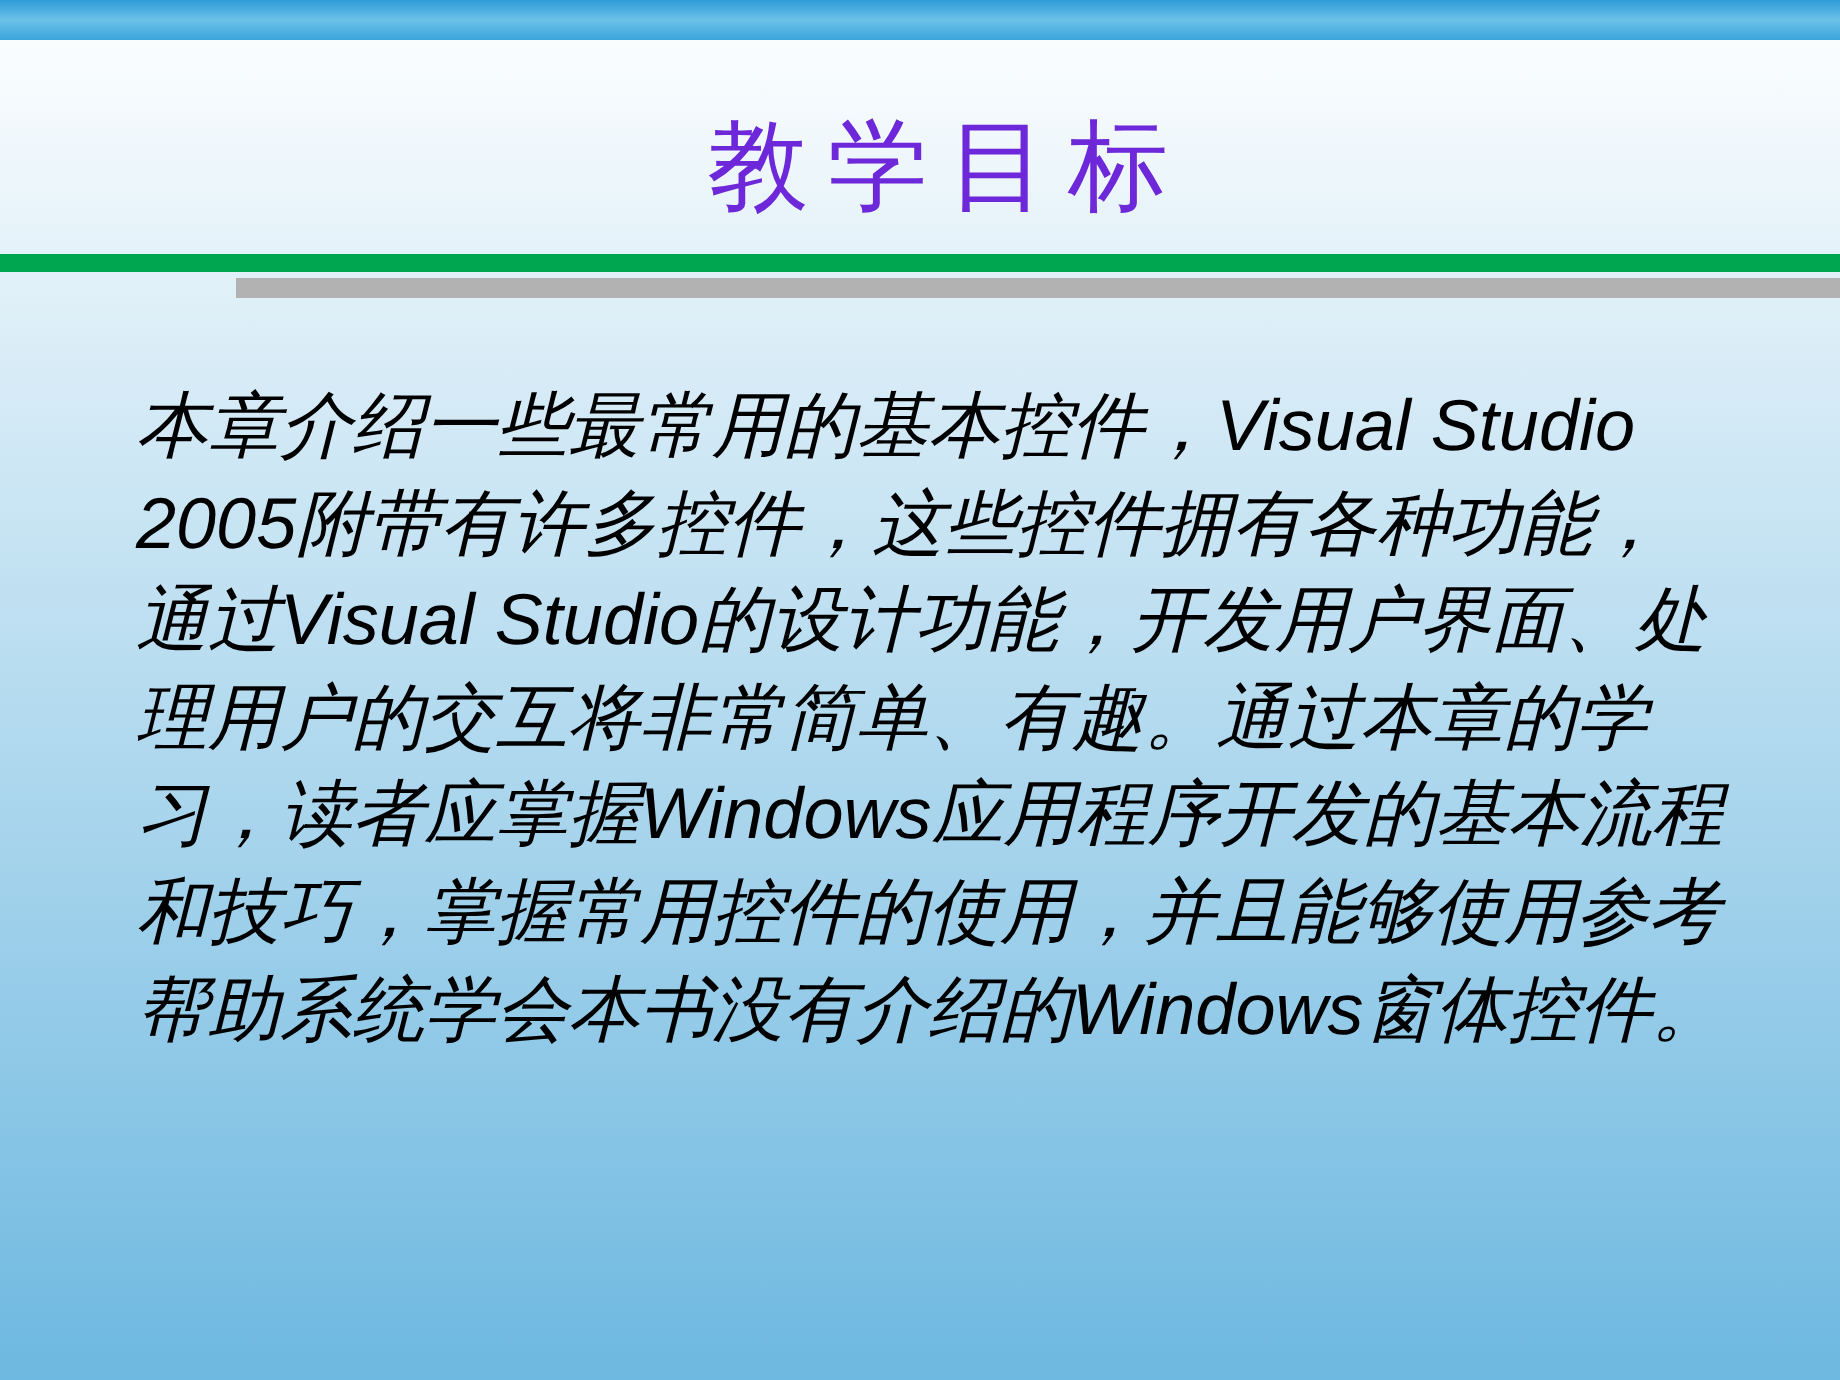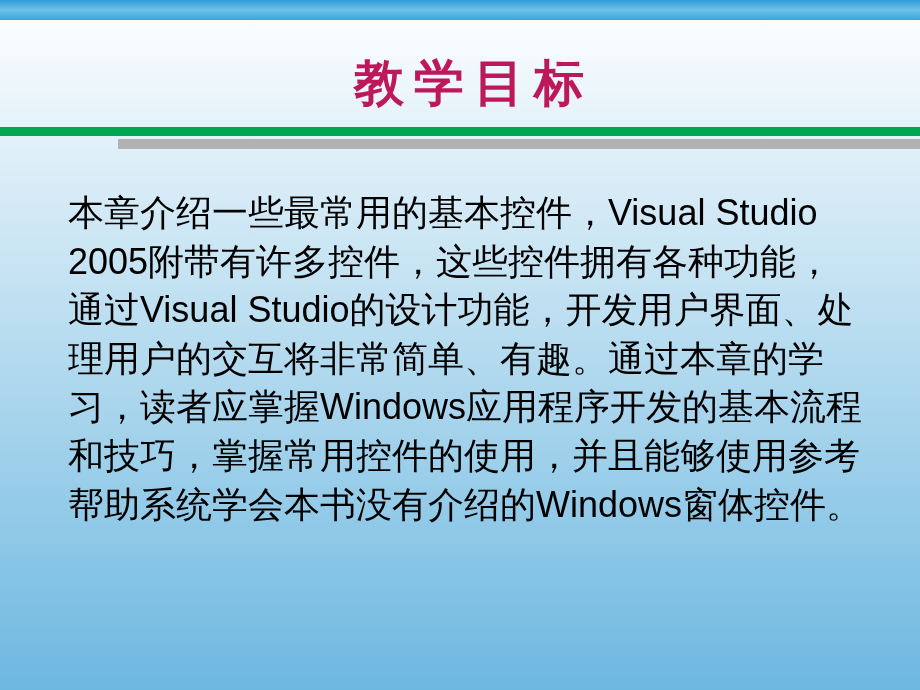--- a/index.html
+++ b/index.html
@@ -19,22 +19,22 @@
     .top-blue-bar {
       height: 20px;
       background: linear-gradient(to bottom, #2f9cd8 0%, #6bc1e8 50%, #3ba5dc 100%);
     }
     .title-area {
       text-align: center;
       padding: 30px 0 10px 0;
     }
     .title {
       font-size: 50px;
-      color: #be185d;
-      font-weight: bold;
+      color: #6d28d9;
+      font-weight: normal;
       letter-spacing: 10px;
       font-family: "KaiTi", "SimSun", serif;
       padding-left: 28px;
     }
     .line-green {
       height: 9px;
       background: #00a751;
       margin: 0;
     }
     .line-gray {
@@ -59,20 +59,21 @@
       top: 12px;
       left: 118px;
       right: 0;
       height: 10px;
       background: #b2b2b2;
       margin: 0;
       width: auto;
     }
     .content {
       padding: 40px 55px 0 68px;
+      font-style: italic;
     }
     .body-text {
       font-size: 36px;
       line-height: 1.35;
       color: #000000;
       text-align: left;
       font-family: Arial, "SimSun", "Microsoft YaHei", sans-serif;
       word-break: break-word;
     }
   </style>

